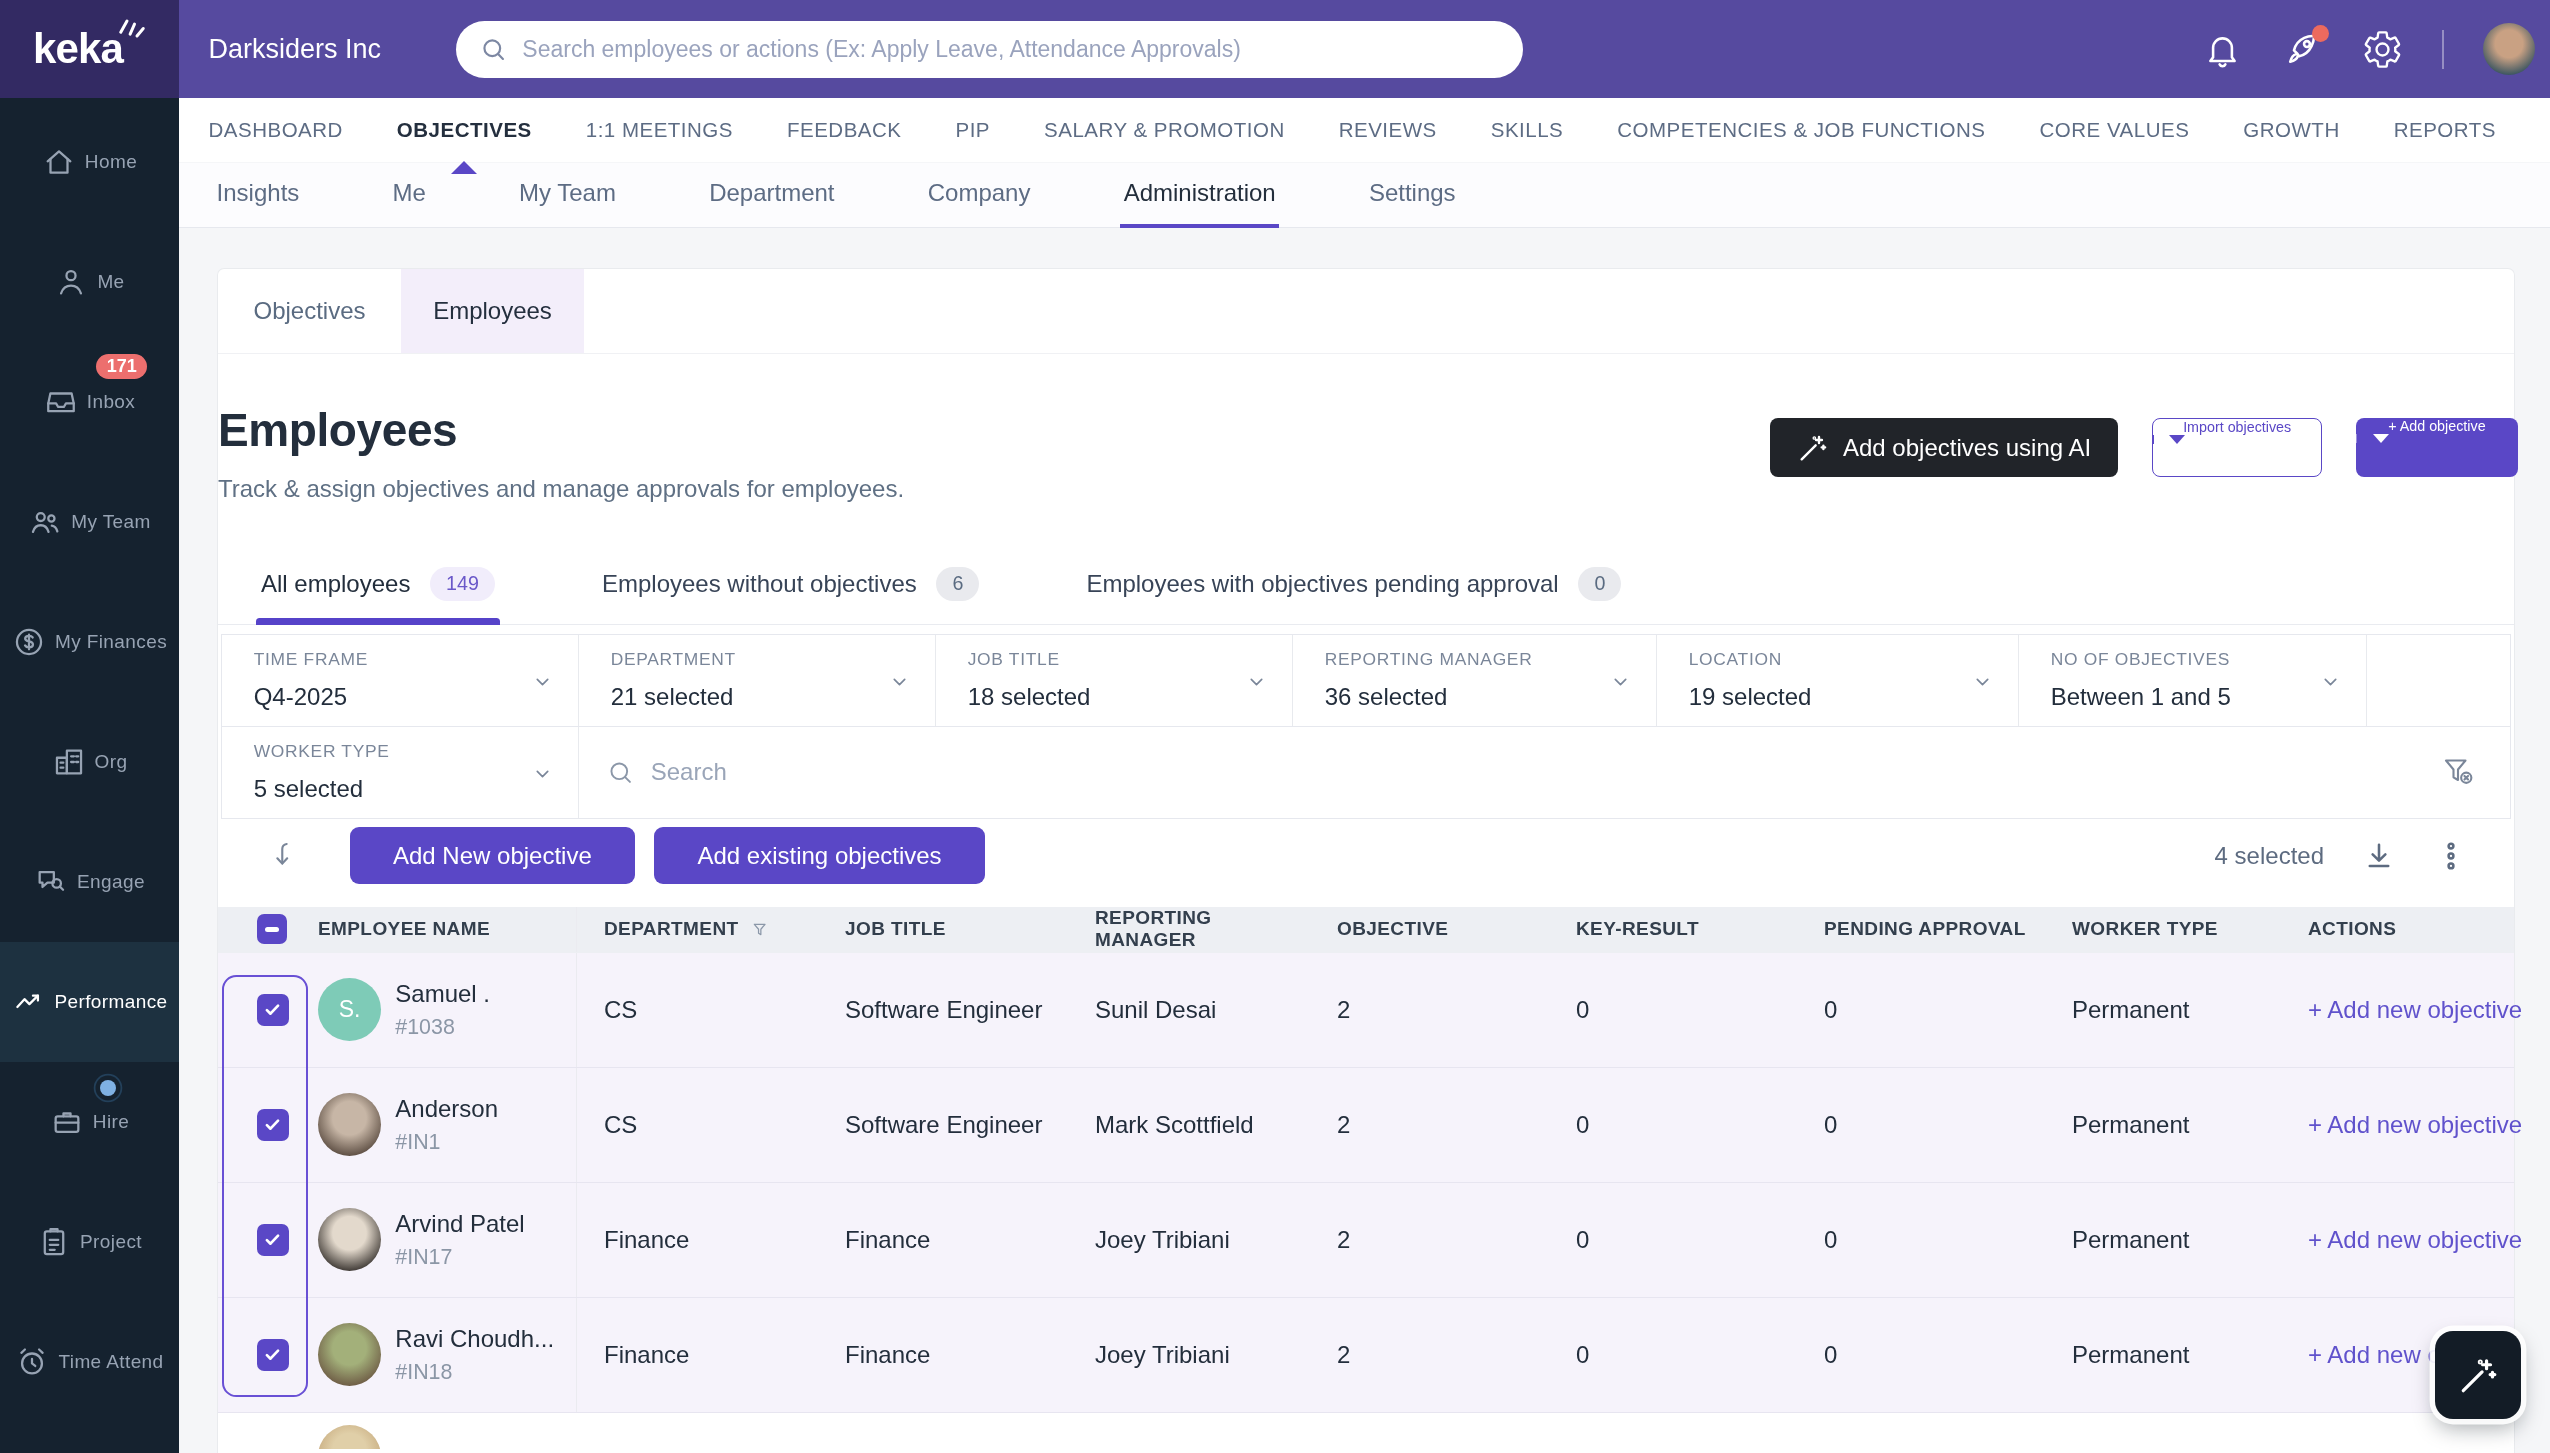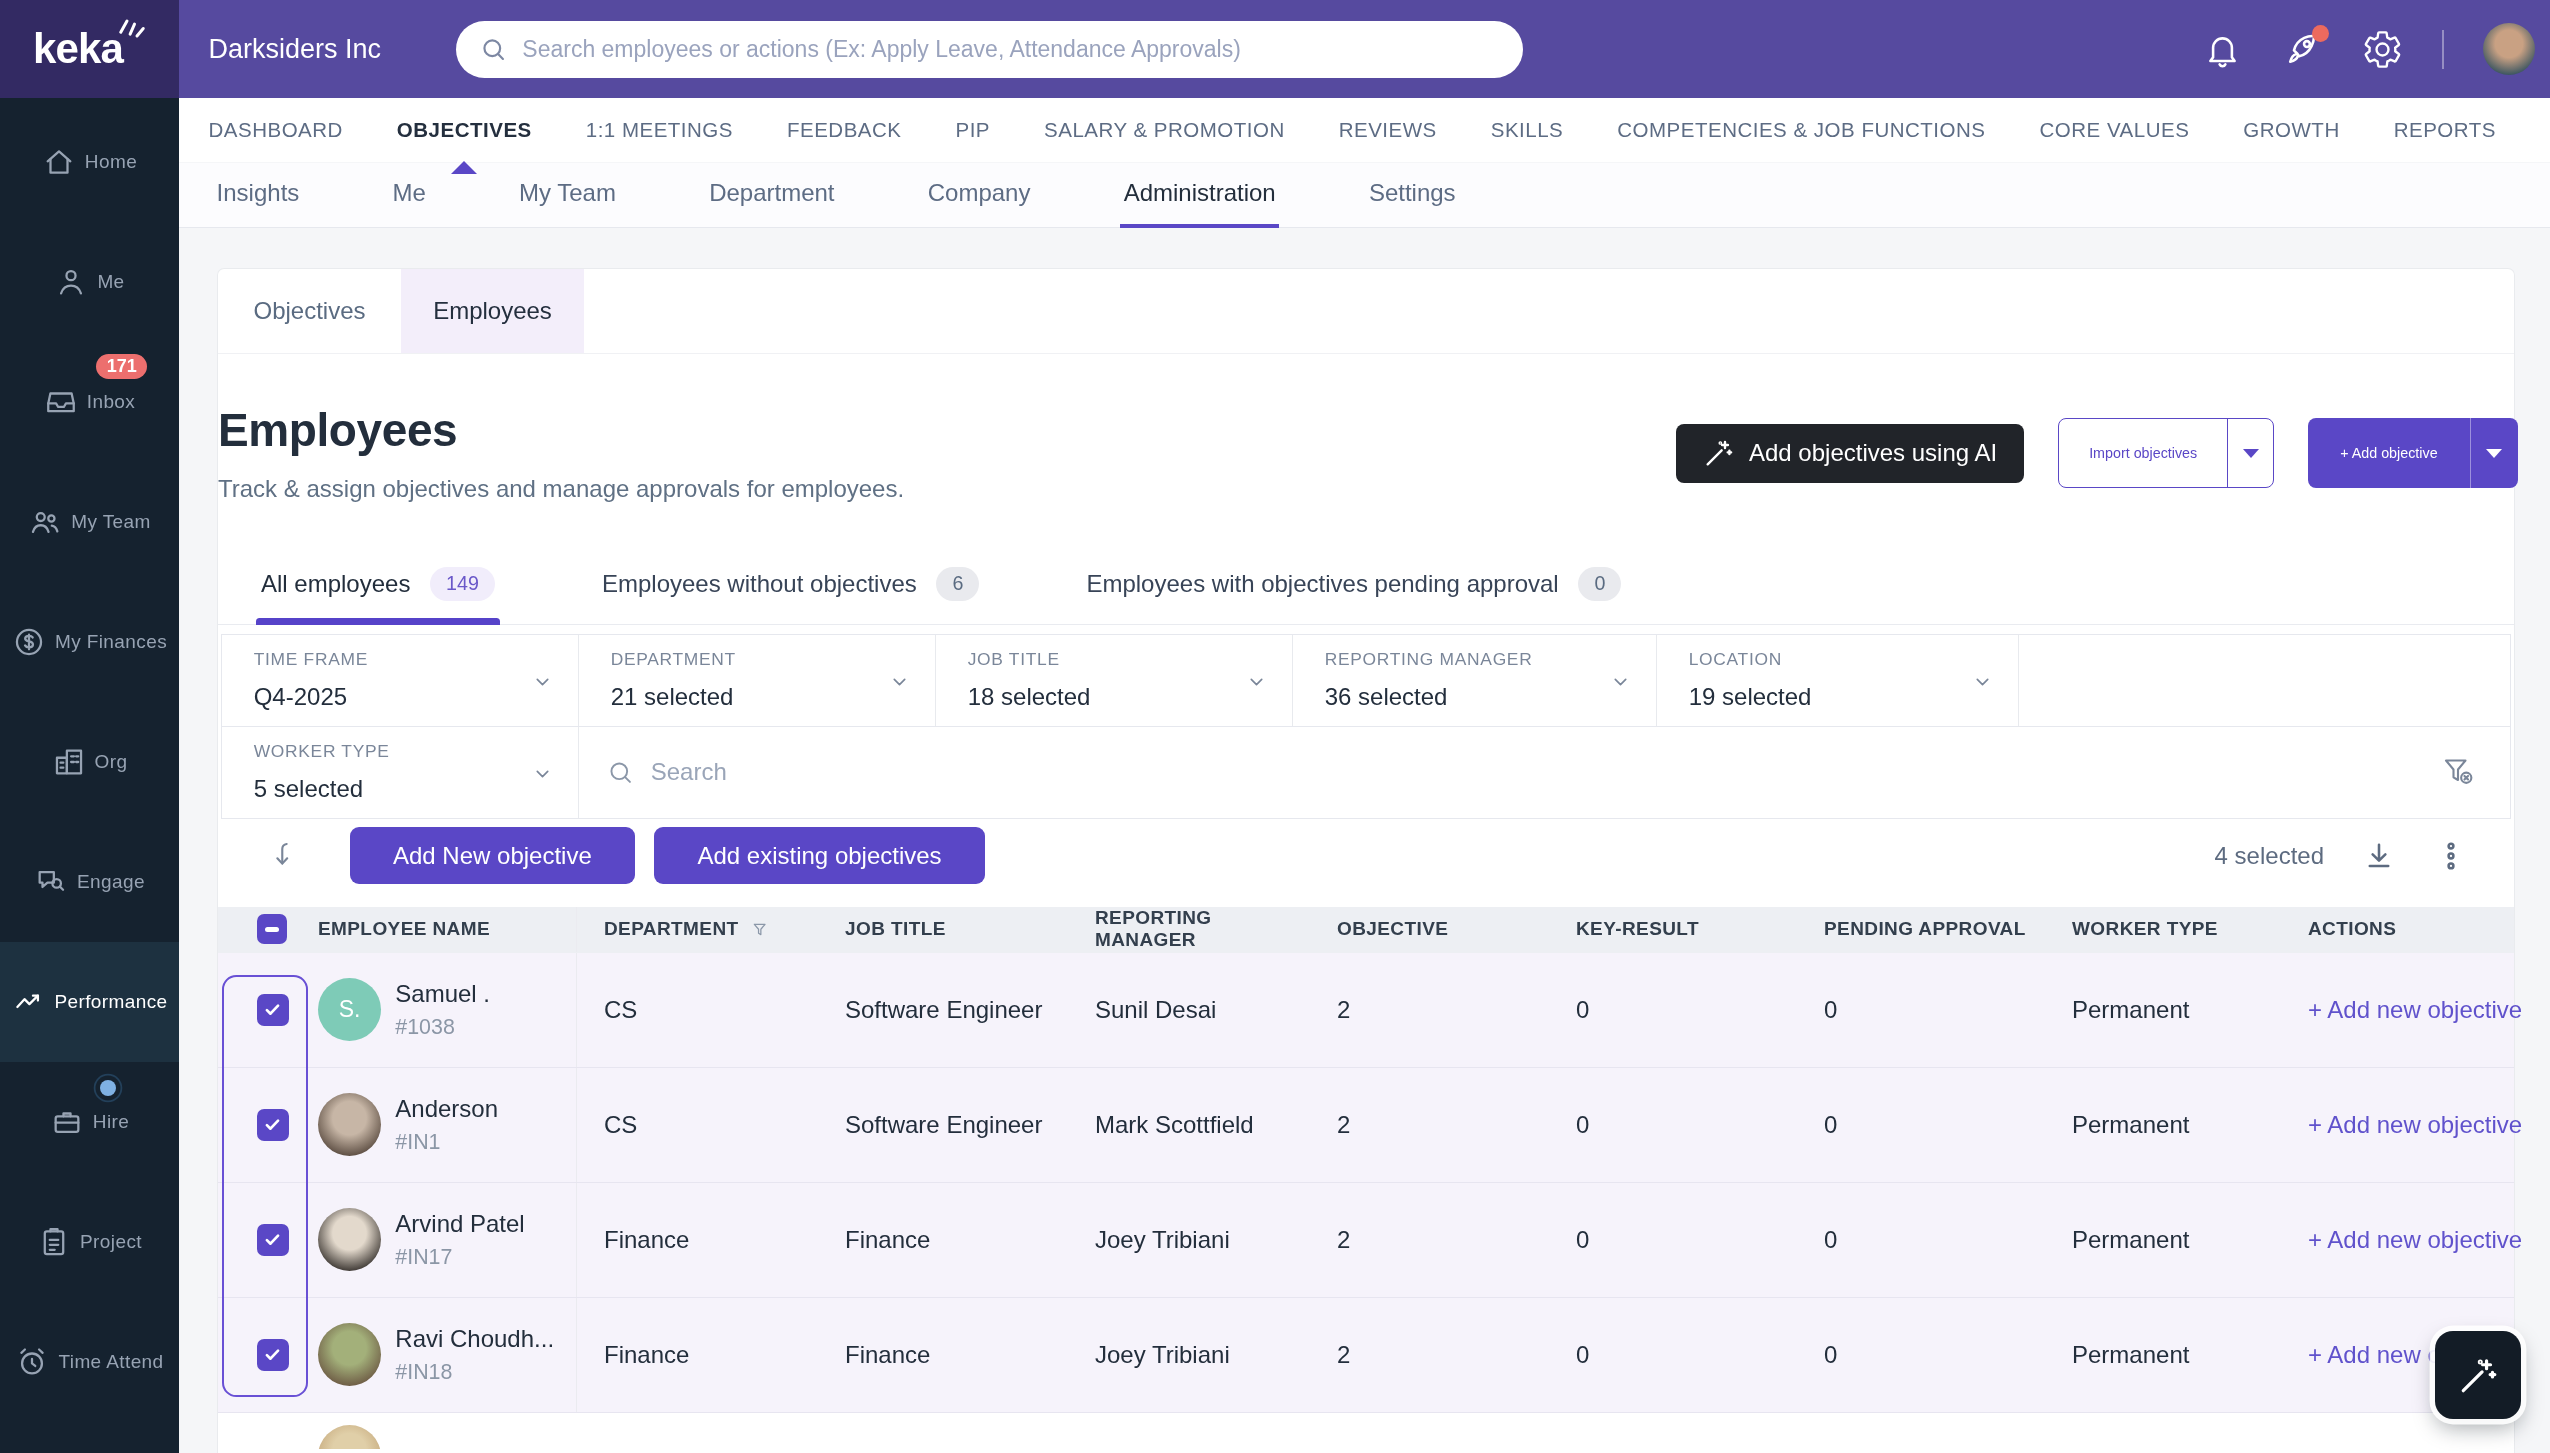--- a/index.html
+++ b/index.html
@@ -53,21 +53,21 @@
   .card-tab { width:183px; display:flex; align-items:center; justify-content:center; font-size:24px; color:#5a6b81; cursor:pointer; }
   .card-tab.active { background:#f3eefa; color:#242f3e; }
 
   .page-head { position:relative; padding-top:49px; }
   .page-title { font-size:46px; font-weight:600; color:#232e3c; letter-spacing:-0.4px; }
   .page-sub { margin-top:18px; font-size:24px; color:#5f7084; }
   .head-buttons { position:absolute; top:64px; right:-3.6px; display:flex; align-items:center; gap:34px; }
   .btn { display:flex; align-items:center; justify-content:center; font-size:24px; font-family:inherit; border:none; cursor:pointer; border-radius:8px; height:59px; }
   .btn-dark { background:#212429; color:#fff; padding:0 27px; gap:14.3px; }
   .btn-dark svg { width:32px; height:32px; }
-  .split { display:flex; align-items:stretch; height:70px; border-radius:8px; overflow:hidden; cursor:pointer; }
+  .split { display:flex; align-items:stretch; height:59px; border-radius:8px; overflow:hidden; cursor:pointer;flex-direction:column; }
   .split-outline { border:1.8px solid #5a47c6; background:#fff; color:#5a47c6; }
   .split-outline .main { padding:0 30px; display:flex; align-items:center; }
   .split-outline .caret { width:46px; display:flex; align-items:center; justify-content:center; border-left:1.8px solid #5a47c6; }
   .split-solid { background:#5a47c6; color:#fff; }
   .split-solid .main { padding:0 32px; display:flex; align-items:center; }
   .split-solid .caret { width:48px; display:flex; align-items:center; justify-content:center; border-left:0.9px solid rgba(255,255,255,.4); }
   .caret-tri { width:0; height:0; border-left:8px solid transparent; border-right:8px solid transparent; border-top:9.8px solid currentColor; }
 
   
   .view-tabs { margin-top:64px; padding-left:43px; border-bottom:0.9px solid #e9ebf0; display:flex; gap:107px; }
@@ -378,20 +378,27 @@
           <div class="filter-cell">
             <div class="filter-label">REPORTING MANAGER</div>
             <div class="filter-value">36 selected</div>
             <span class="filter-chev"><svg class="stroked" viewBox="0 0 24 24">
                   <path d="m7 10 5 5 5-5"></path>
                 </svg></span>
           </div>
           <div class="filter-cell">
             <div class="filter-label">LOCATION</div>
             <div class="filter-value">19 selected</div>
+            <span class="filter-chev"><svg class="stroked" viewBox="0 0 24 24">
+                  <path d="m7 10 5 5 5-5"></path>
+                </svg></span>
+          </div>
+          <div class="filter-cell">
+            <div class="filter-label">NO OF OBJECTIVES</div>
+            <div class="filter-value">Between 1 and 5</div>
             <span class="filter-chev"><svg class="stroked" viewBox="0 0 24 24">
                   <path d="m7 10 5 5 5-5"></path>
                 </svg></span>
           </div>
           <div class="filter-cell"></div>
         </div>
         <div class="filter-row second">
           <div class="filter-cell">
             <div class="filter-label">WORKER TYPE</div>
             <div class="filter-value">5 selected</div>

